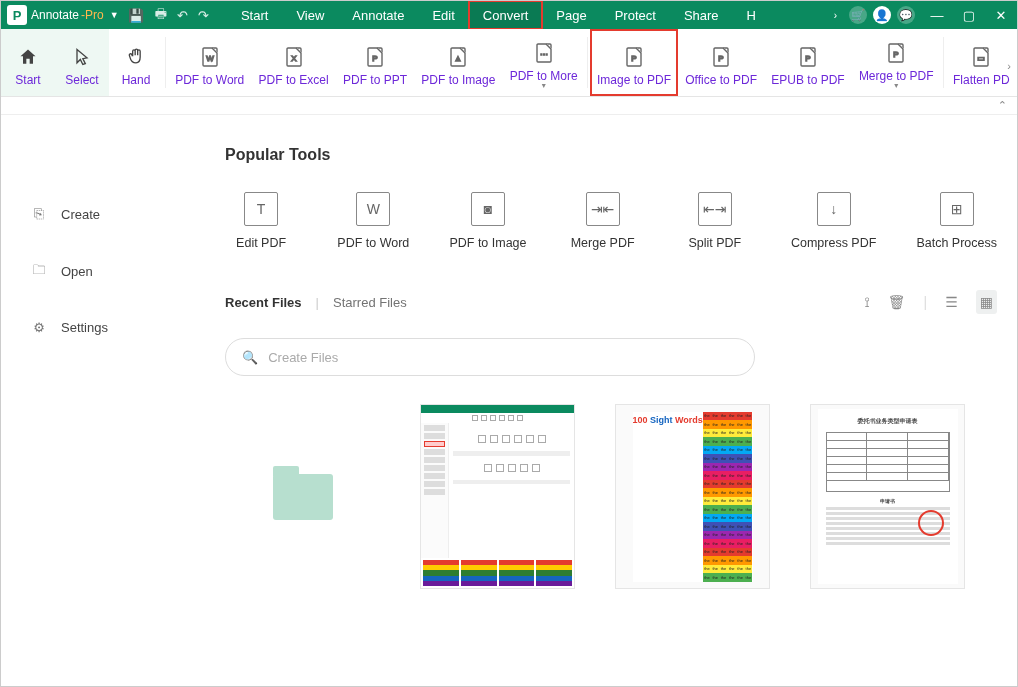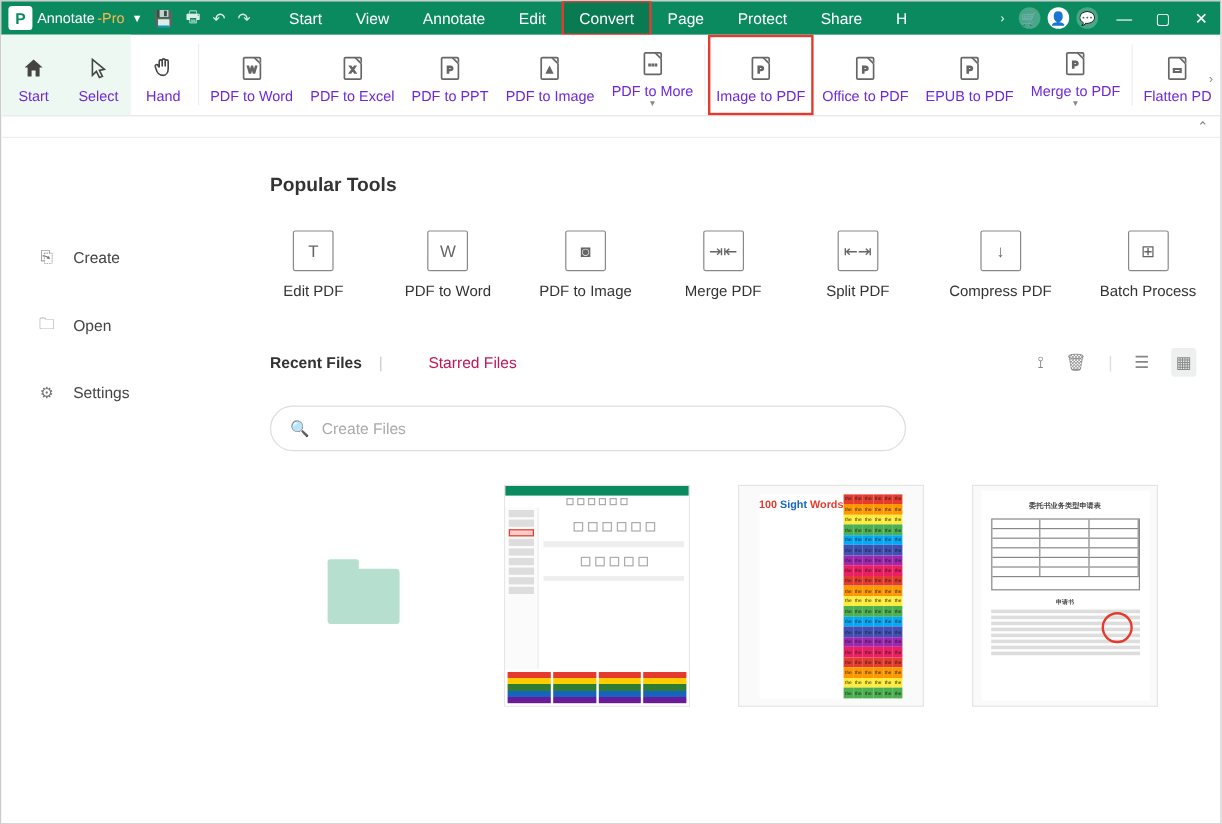--- a/index.html
+++ b/index.html
@@ -32,21 +32,21 @@
   .sitem{display:flex;align-items:center;gap:14px;padding:10px 0 10px 30px;font-size:13px;color:#444;cursor:pointer;}
   .sitem .si{width:16px;text-align:center;color:#777;}
   .main{flex:1;padding:30px 20px 0 24px;overflow:hidden;}
   .hsec{font-size:16px;font-weight:600;color:#333;margin-bottom:28px;}
   .popular{display:flex;gap:40px;margin-bottom:40px;}
   .ptool{display:flex;flex-direction:column;align-items:center;width:95px;cursor:pointer;}
   .ptool .pi{width:34px;height:34px;border:1.5px solid #888;border-radius:2px;margin-bottom:10px;display:flex;align-items:center;justify-content:center;font-size:14px;color:#666;}
   .ptool .pl{font-size:12.5px;color:#333;white-space:nowrap;text-align:center;}
   .recent-header{display:flex;align-items:center;gap:14px;font-size:13px;margin-bottom:24px;}
   .rh-tab{color:#333;font-weight:600;cursor:pointer;}
-  .rh-tab.sec{color:#be185d;font-weight:400;margin-left:24px;}
+  .rh-tab.sec{color:#737373;font-weight:400;}
   .rh-sep{color:#ccc;}
   .rh-tools{margin-left:auto;display:flex;align-items:center;gap:18px;color:#888;font-size:14px;}
   .rh-tools .active-view{background:#eef0f0;padding:4px;border-radius:3px;}
   .search{width:530px;height:38px;border:1px solid #ddd;border-radius:19px;display:flex;align-items:center;padding:0 16px;color:#aaa;font-size:13px;gap:10px;margin-bottom:28px;}
   .thumbs{display:flex;gap:40px;}
   .thumb{width:155px;height:185px;border:1px solid #e5e5e5;background:#fafafa;display:flex;align-items:center;justify-content:center;overflow:hidden;position:relative;}
   .folder-ic{width:60px;height:46px;background:#b7dfcf;border-radius:3px;position:relative;}
   .folder-ic:before{content:"";position:absolute;top:-8px;left:0;width:26px;height:10px;background:#b7dfcf;border-radius:2px 2px 0 0;}
   .mini-app{width:100%;height:100%;background:#fff;display:flex;flex-direction:column;font-size:4px;}
   .mini-bar{height:8px;background:#0b8a5f;}

